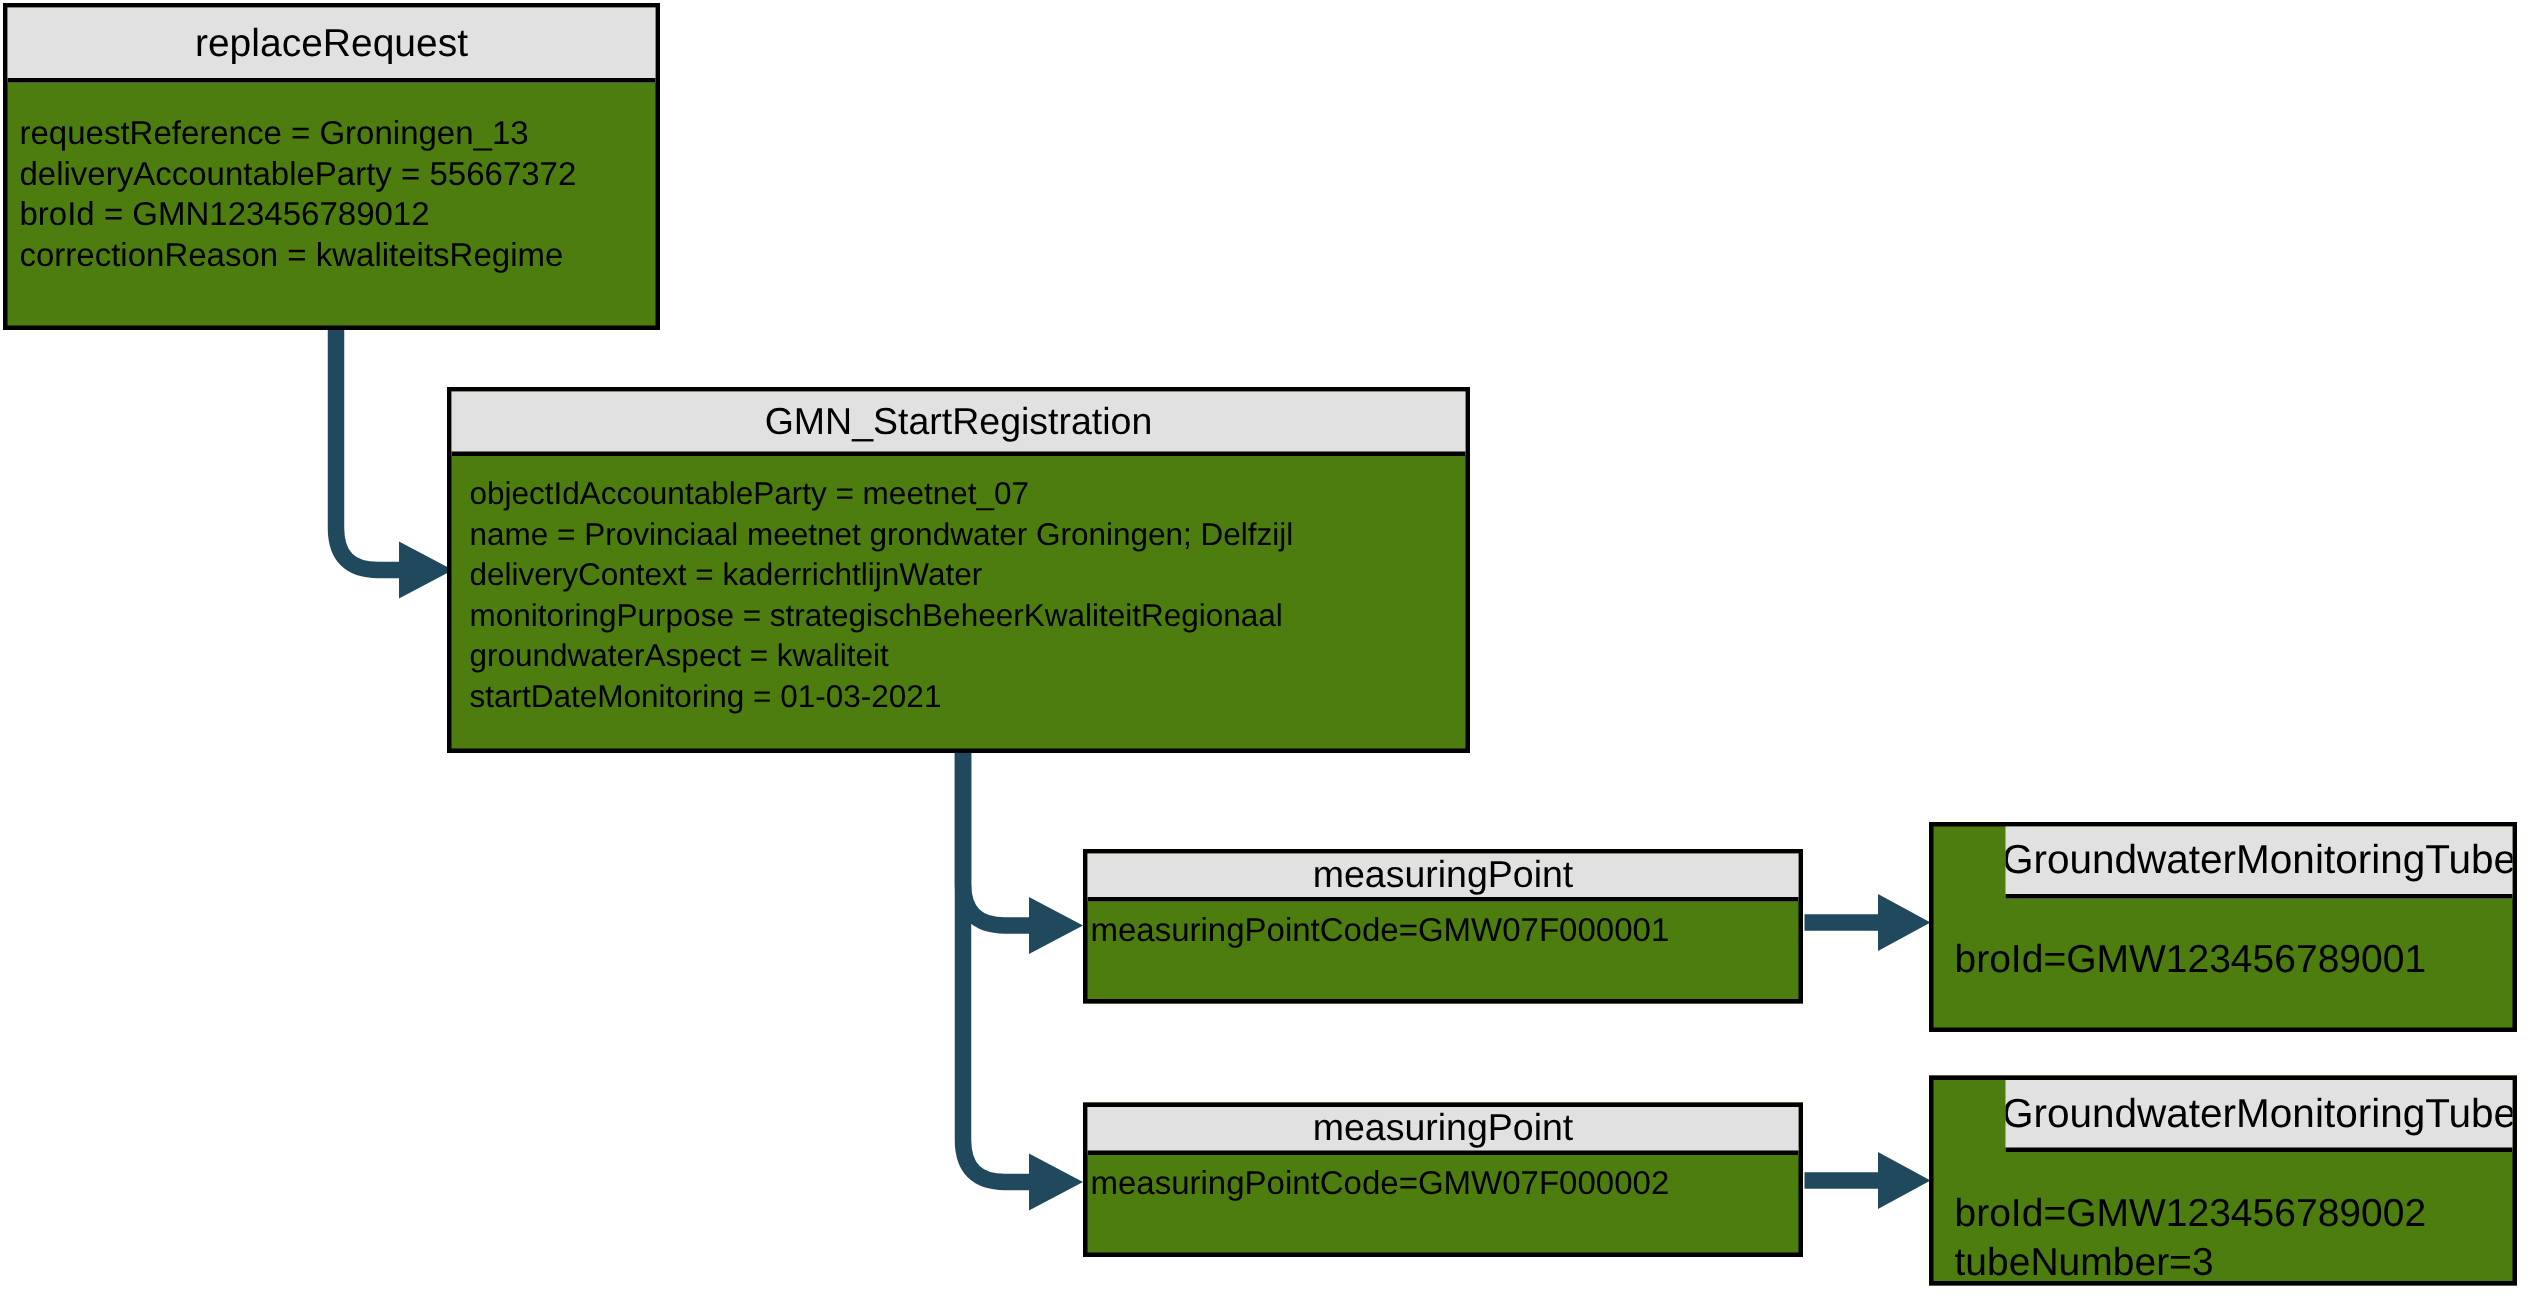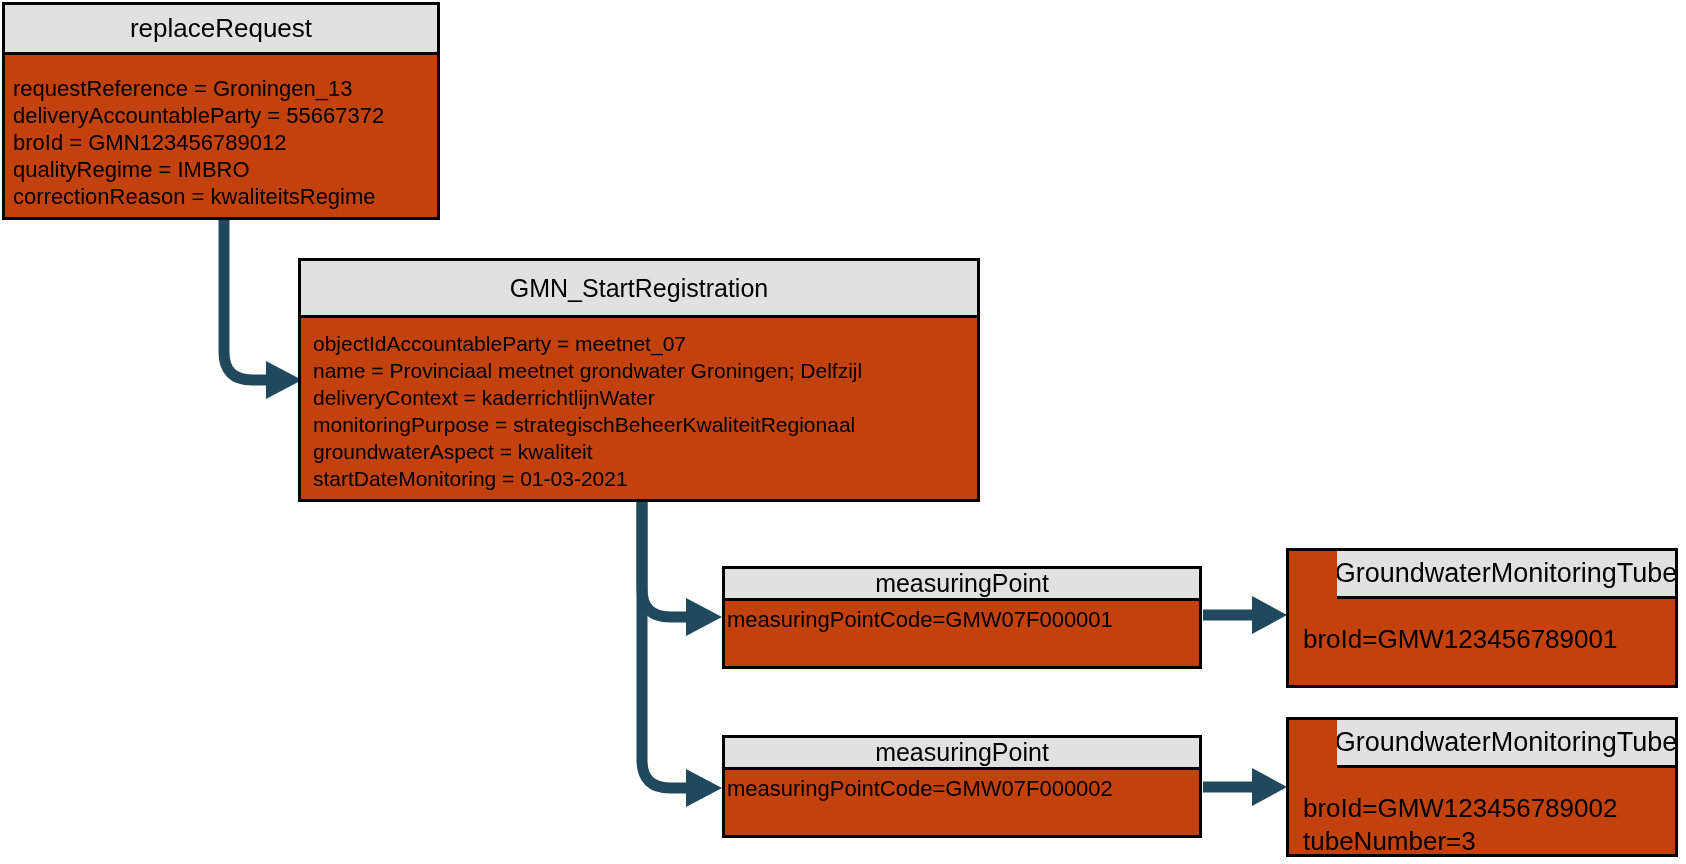--- a/index.html
+++ b/index.html
@@ -18,40 +18,40 @@
     color: var(--text);
     overflow: hidden;
   }
   .canvas { position: relative; width: 1686px; height: 864px; background: var(--bg); }
   .edges { position: absolute; left: 0; top: 0; width: 1686px; height: 864px; pointer-events: none; }
   .edge-shaft { fill: none; stroke: var(--arrow); stroke-width: 11; }
   .edge-head { fill: var(--arrow); stroke: none; }
 
   .node {
     position: absolute;
-    background: #c2410c;
+    background: #4d7c0f;
     border: 3px solid var(--border);
   }
   .node-header {
     background: var(--header-fill);
     border-bottom: 3px solid var(--border);
     display: flex; align-items: center; justify-content: center;
     white-space: nowrap; overflow: hidden;
   }
   .node-body { white-space: nowrap; overflow: hidden; }
   .attr { white-space: nowrap; }
 
   
   #node-replace-request { left: 2px; top: 2px; width: 438px; height: 218px; }
   #node-replace-request .node-header { height: 50px; font-size: 26px; }
   #node-replace-request .node-body { padding: 20px 8px; font-size: 22px; line-height: 27px; }
 
   
   #node-gmn-start-registration { left: 298px; top: 258px; width: 682px; height: 244px; }
-  #node-gmn-start-registration .node-header { height: 57px; font-size: 25px; }
+  #node-gmn-start-registration .node-header { height: 43px; font-size: 25px; }
   #node-gmn-start-registration .node-body { padding: 12px 12px; font-size: 21px; line-height: 27px; }
 
   
   .node-measuring-point { left: 722px; width: 480px; height: 103px; }
   #node-measuring-point-1 { top: 566px; }
   #node-measuring-point-2 { top: 735px; }
   .node-measuring-point .node-header { height: 32px; font-size: 25px; }
   .node-measuring-point .node-body {
     height: 38px; display: flex; align-items: center;
     padding: 0 2px; font-size: 22px;
@@ -91,21 +91,20 @@
       <polygon class="edge-head" points="1252,768 1287,787 1252,806"></polygon>
     </g>
   </svg>
 
   <div class="node" id="node-replace-request">
     <div class="node-header">replaceRequest</div>
     <div class="node-body">
       <div class="attr">requestReference = Groningen_13</div>
       <div class="attr">deliveryAccountableParty = 55667372</div>
       <div class="attr">broId = GMN123456789012</div>
-      <div class="attr">qualityRegime = IMBRO</div>
       <div class="attr">correctionReason = kwaliteitsRegime</div>
     </div>
   </div>
 
   <div class="node" id="node-gmn-start-registration">
     <div class="node-header">GMN_StartRegistration</div>
     <div class="node-body">
       <div class="attr">objectIdAccountableParty = meetnet_07</div>
       <div class="attr">name = Provinciaal meetnet grondwater Groningen; Delfzijl</div>
       <div class="attr">deliveryContext = kaderrichtlijnWater</div>

